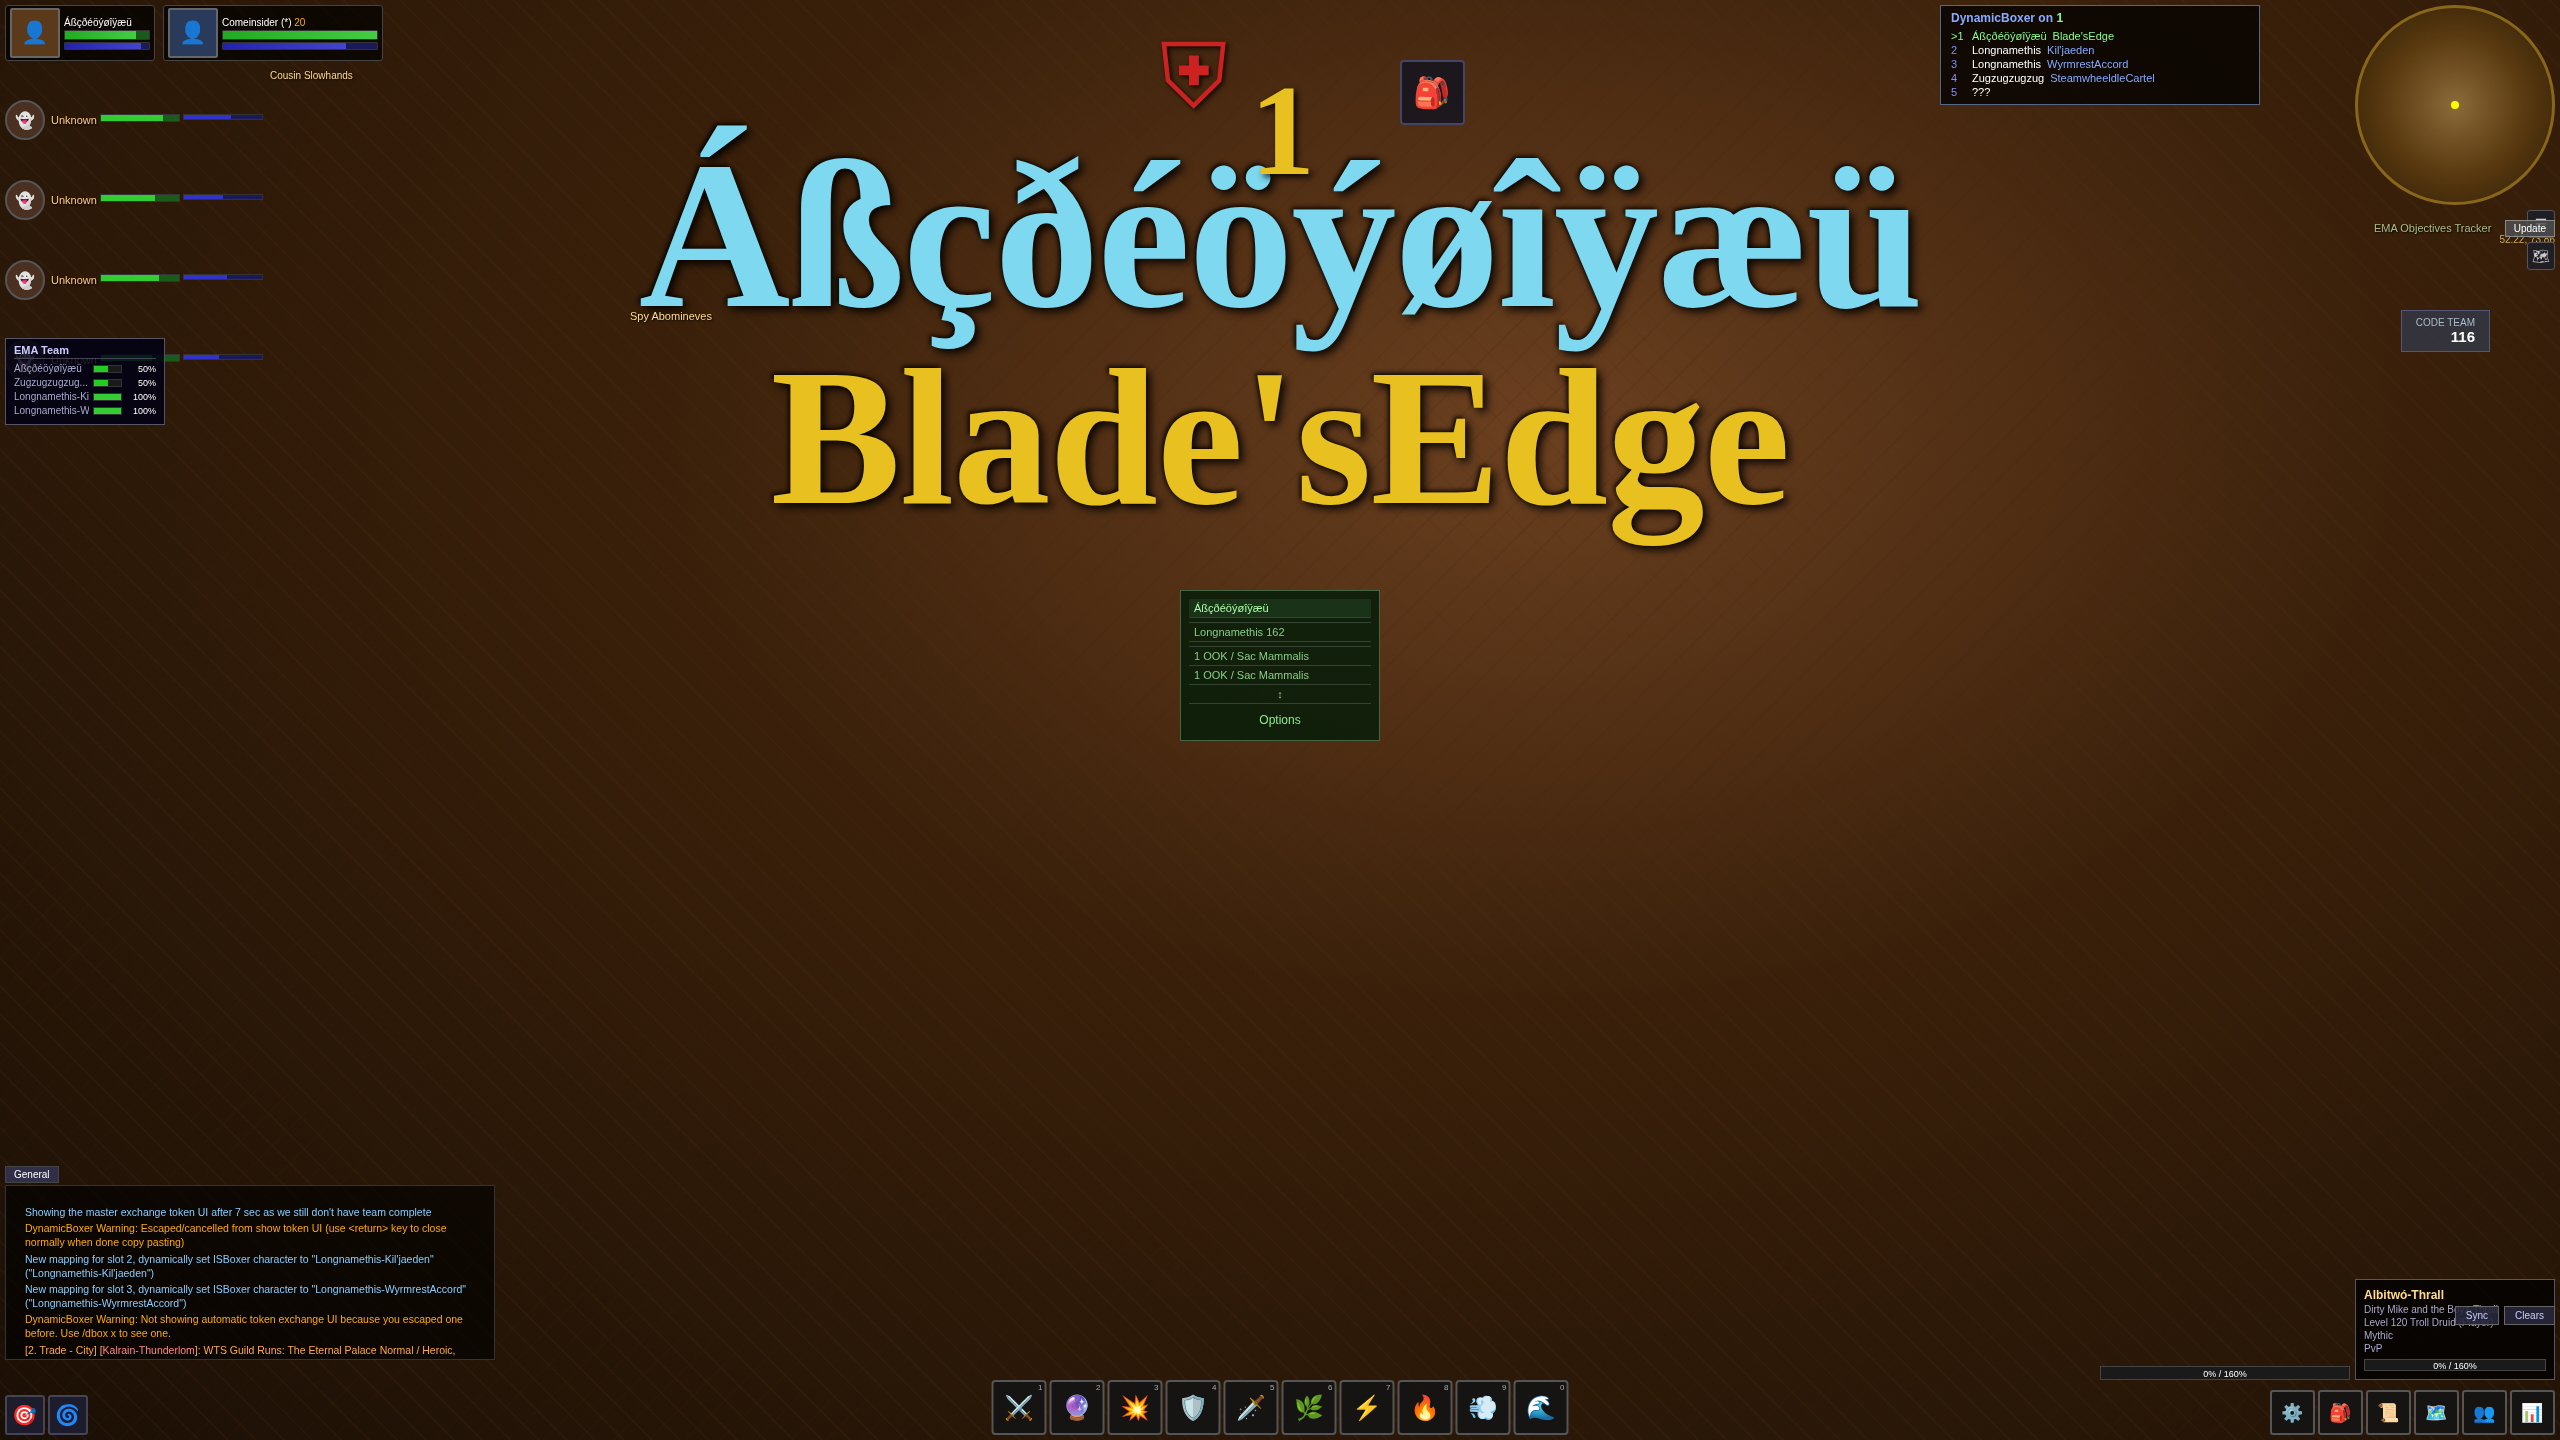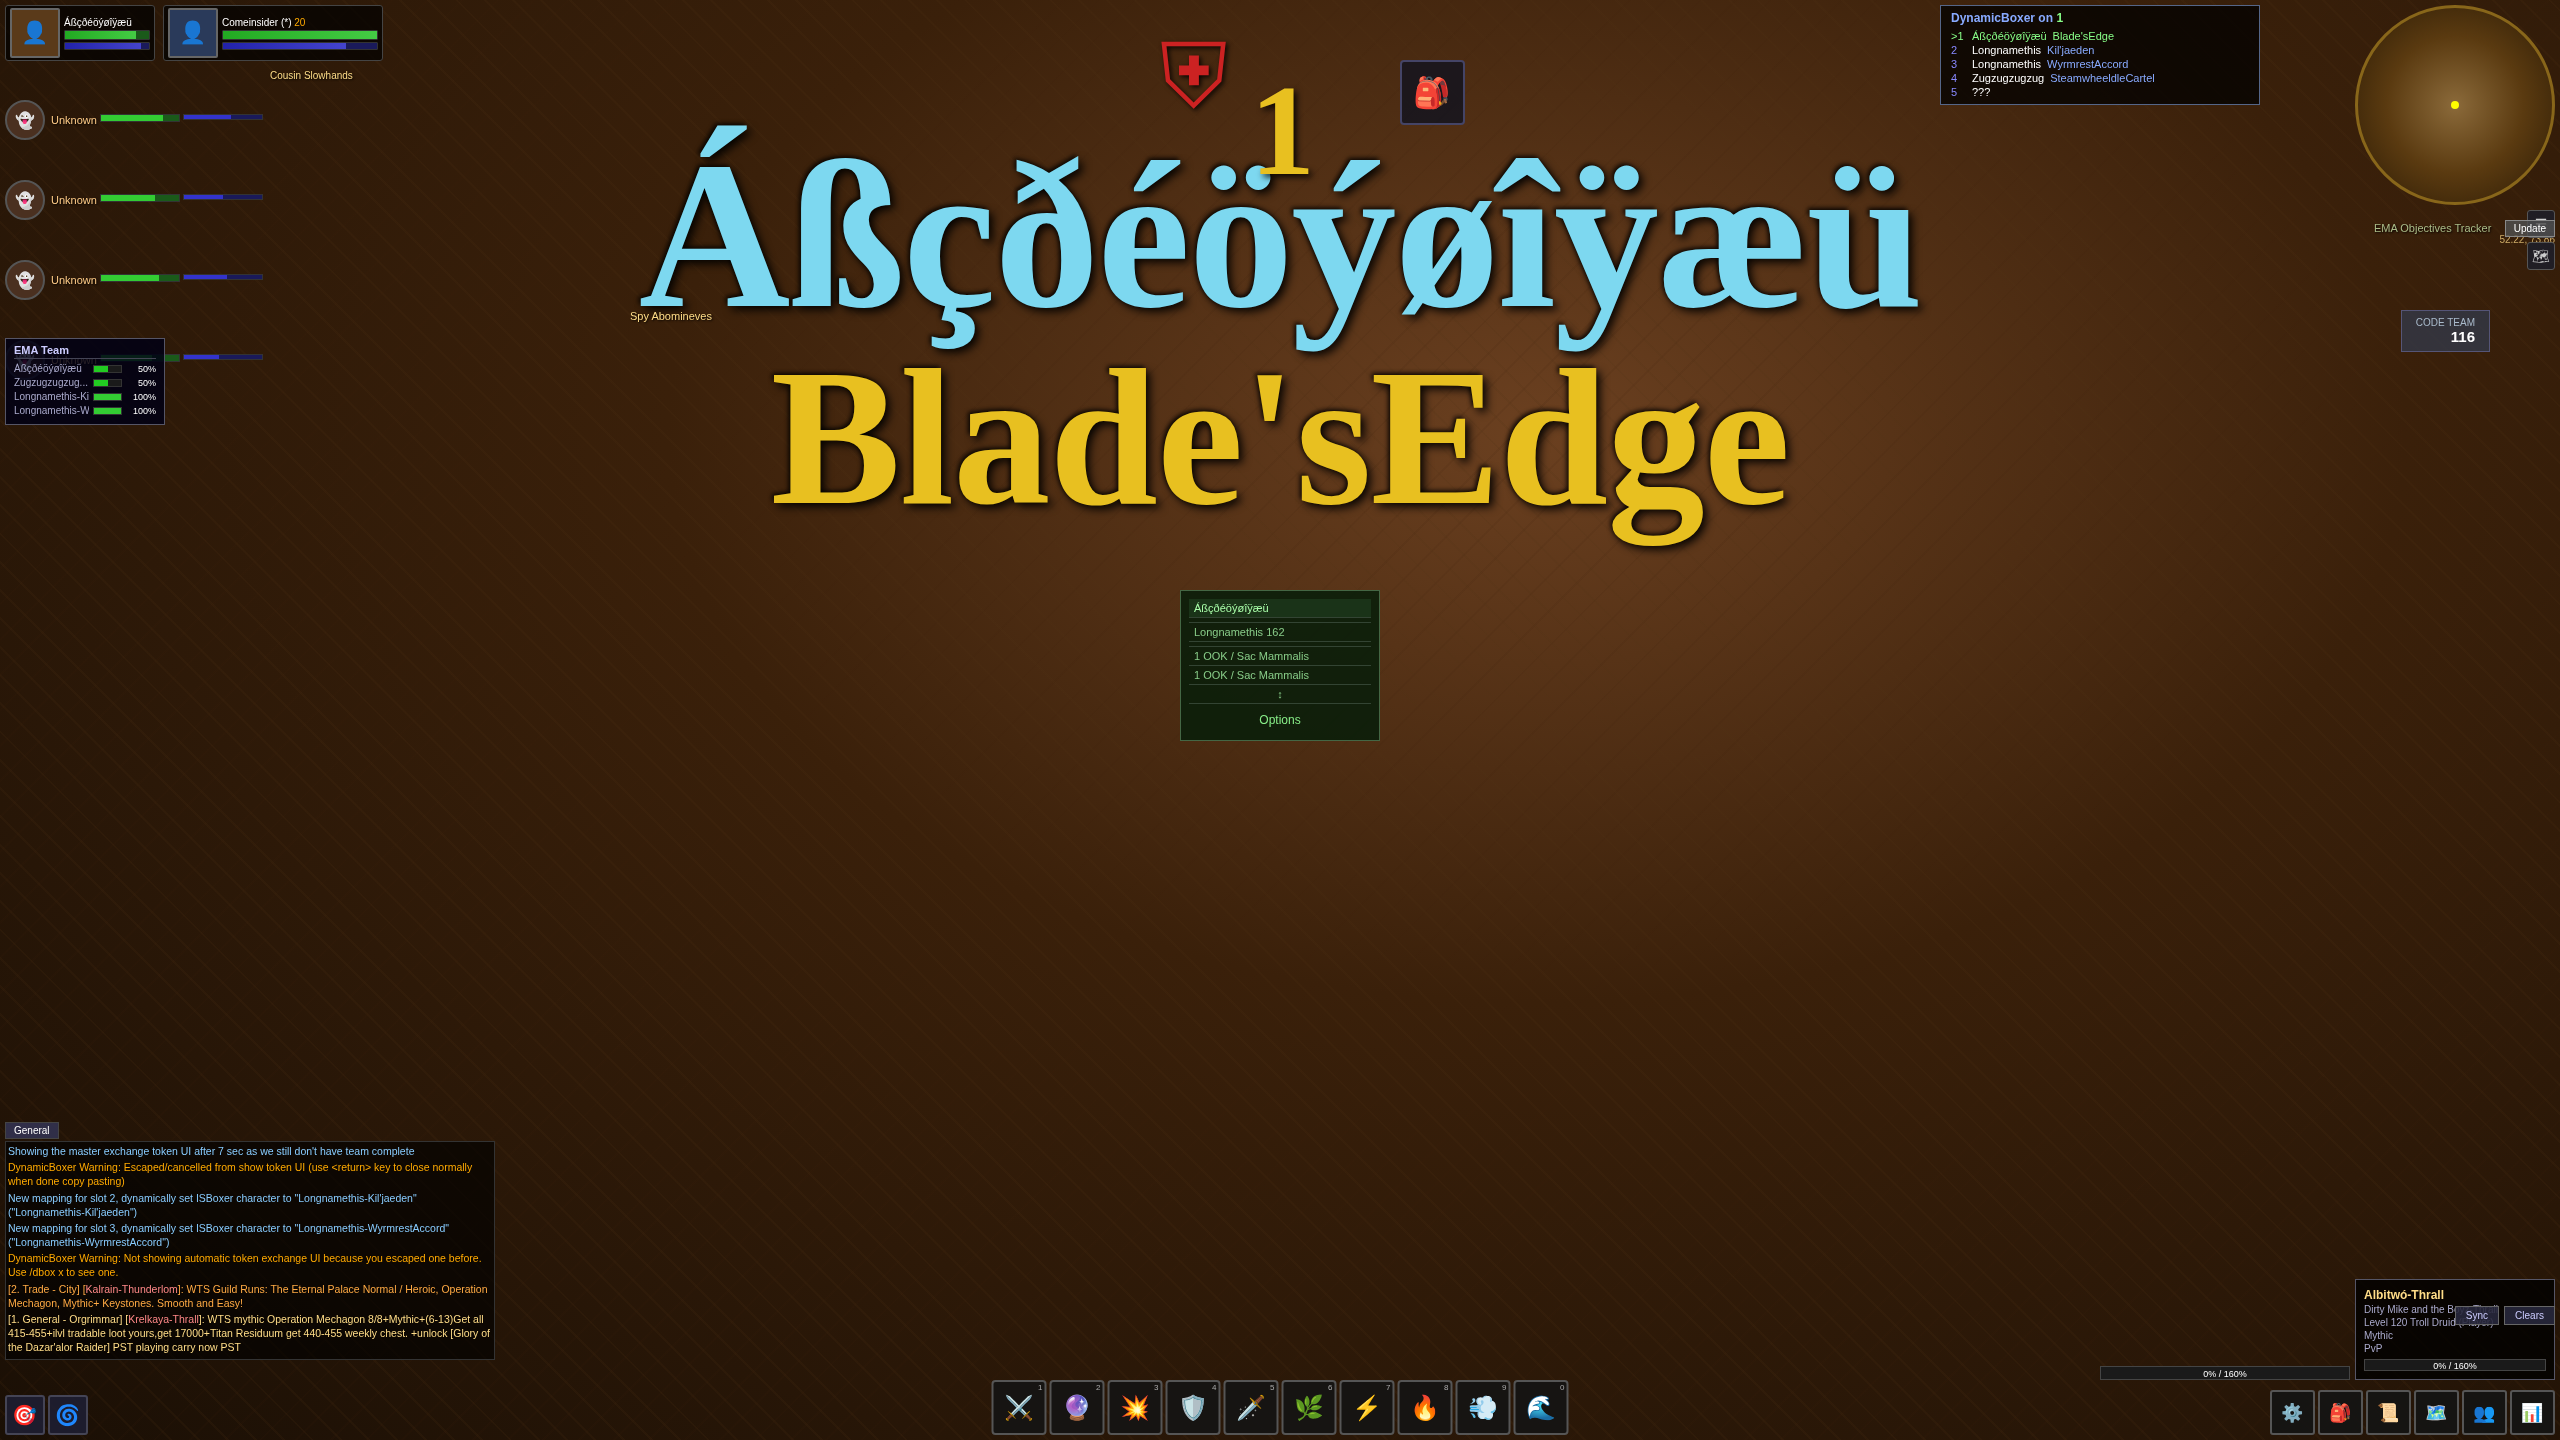--- a/index.html
+++ b/index.html
@@ -378,22 +378,22 @@
       padding: 2px 8px;
       cursor: pointer;
     }
     .chat-tab.active {
       background: rgba(50,50,80,0.9);
       color: #fff;
     }
     .chat-messages {
       background: rgba(0,0,0,0.65);
       border: 1px solid #333;
-      padding: 2px;
-      height: 219px;
+      padding: 19px;
+      height: 175px;
       overflow: hidden;
     }
     .chat-line {
       font-size: 10.5px;
       color: #dddddd;
       margin-bottom: 2px;
       line-height: 1.35;
     }
     .chat-line .warn { color: #ffaa00; }
     .chat-line .info { color: #88ccff; }

